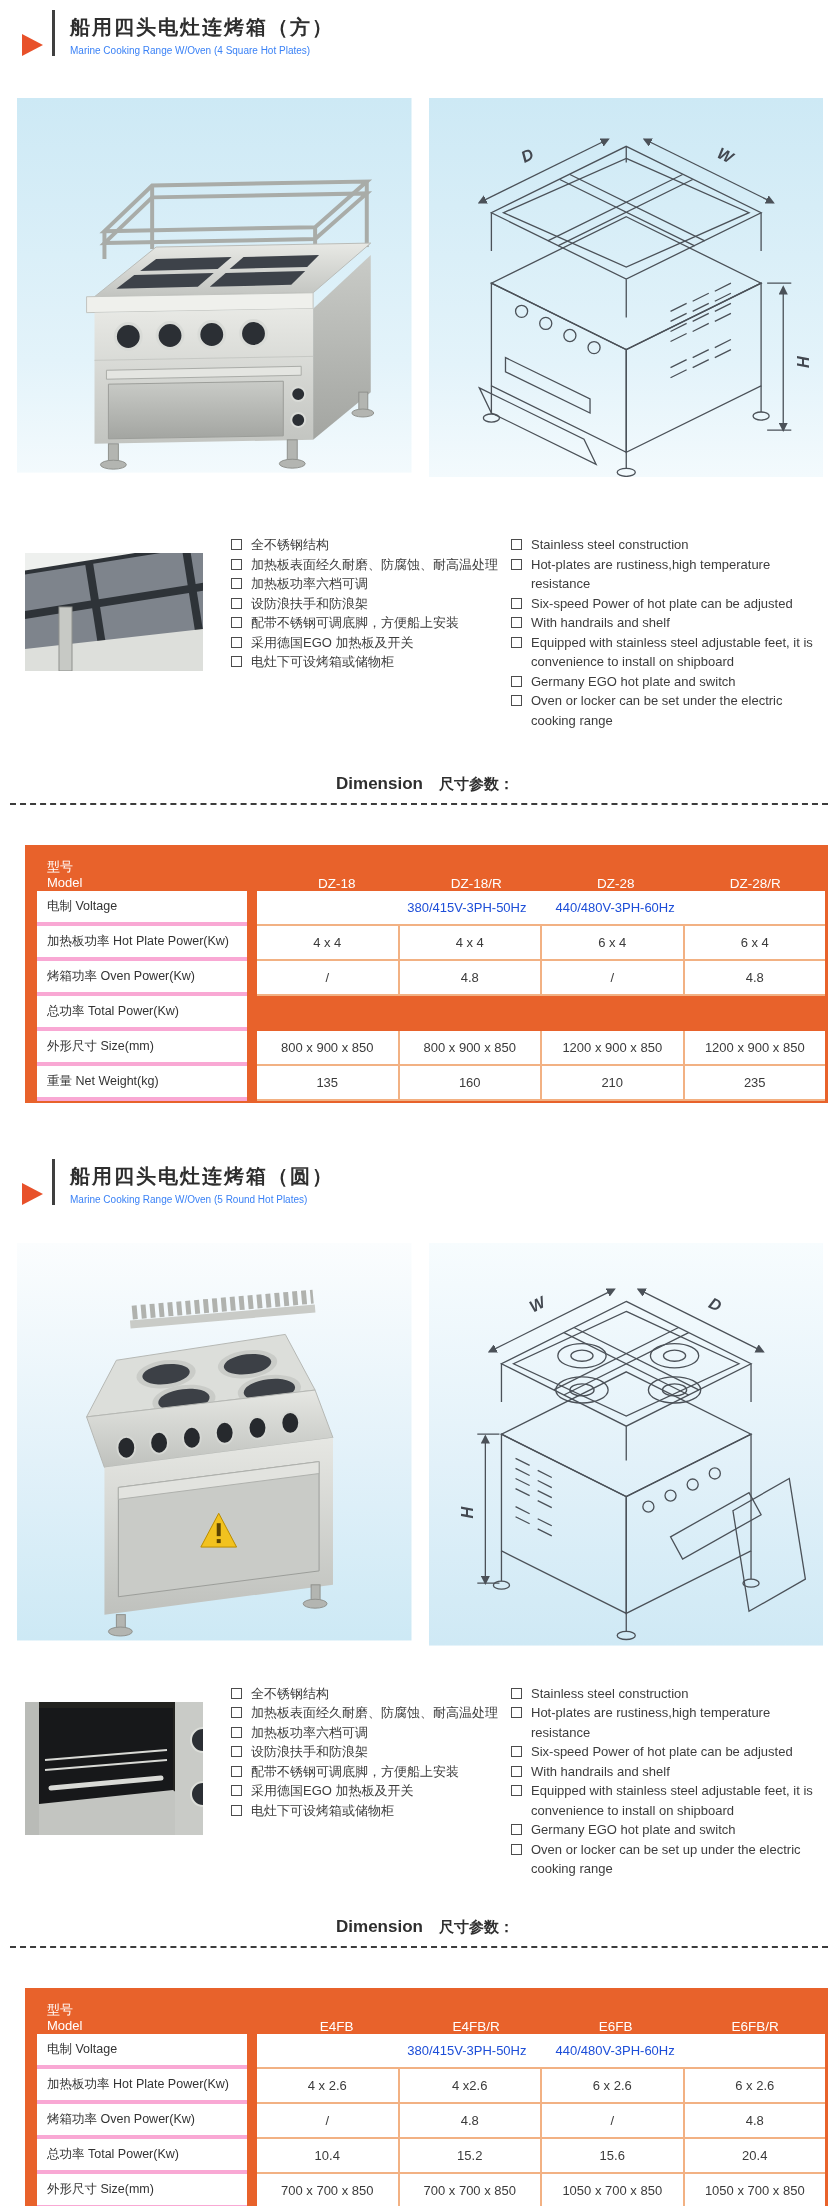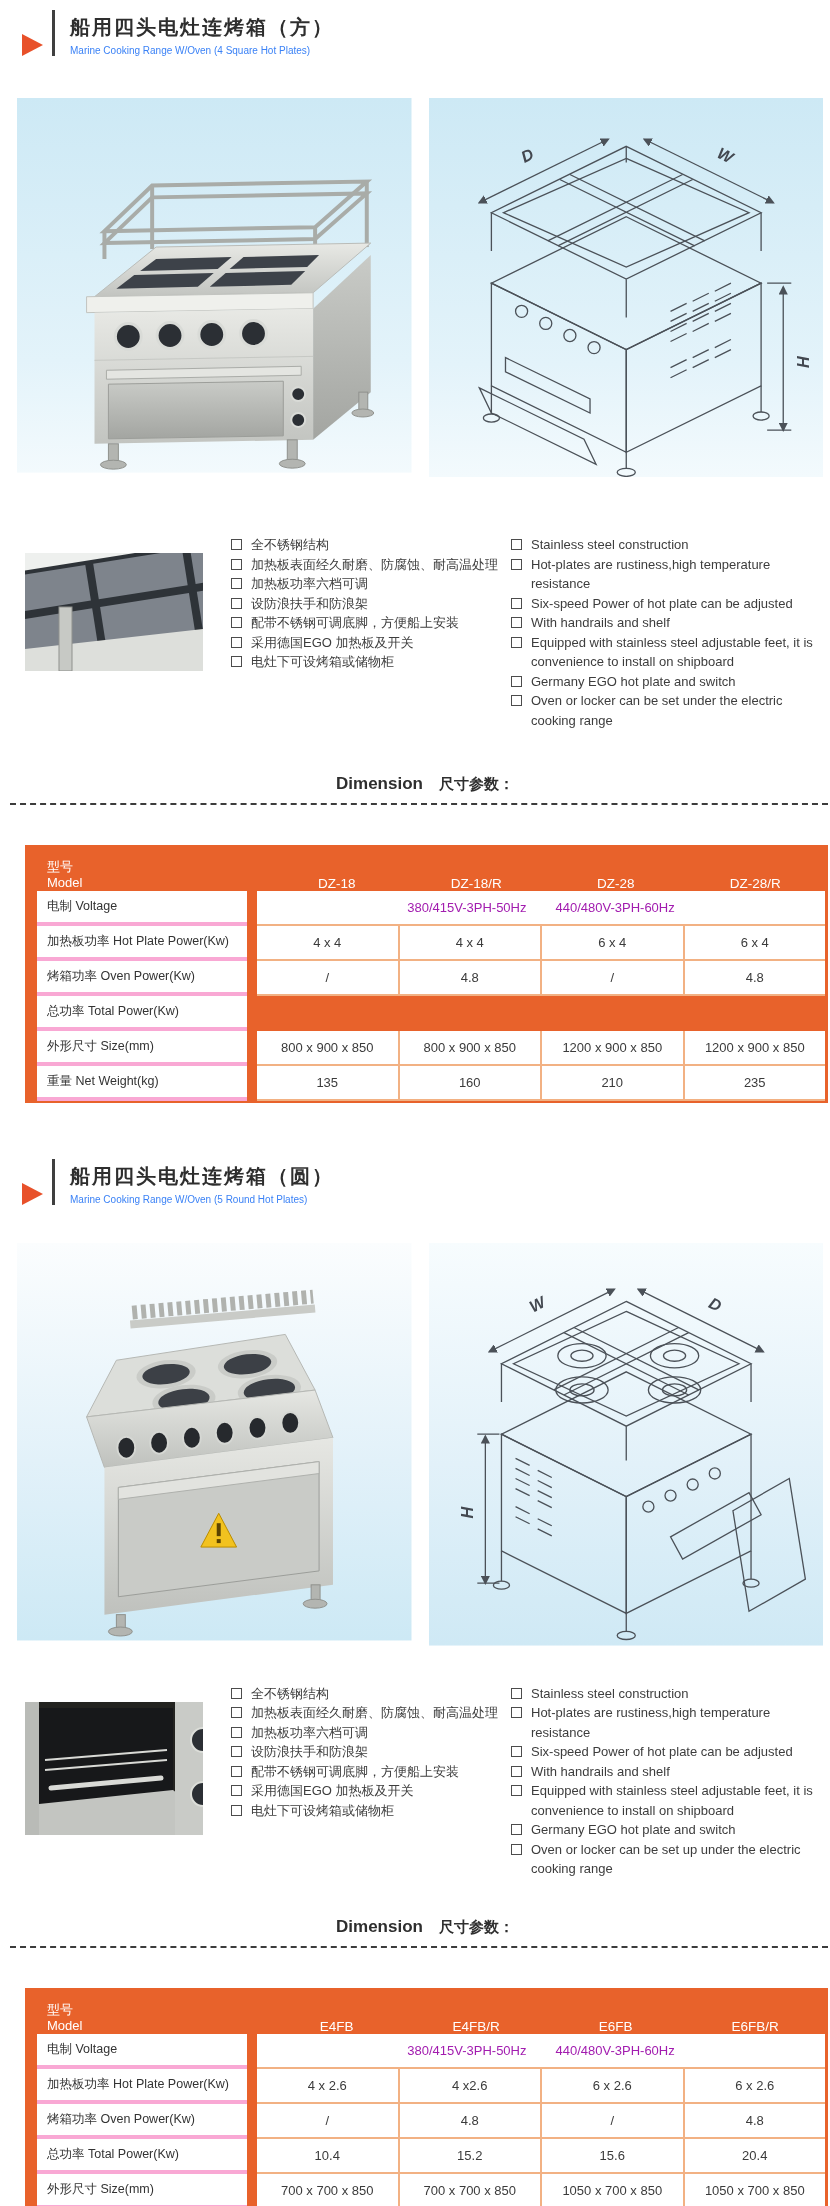--- a/index.html
+++ b/index.html
@@ -41,21 +41,21 @@
   .spec-table{margin:20px 2px 0 25px;background:#e8622b;padding:0 3px 2px 12px;}
   .spec-table.s2{margin-top:18px;}
   .t-head{display:flex;align-items:flex-end;height:46px;color:#fff;margin-top:40px;}
   .h-label{width:210px;margin-right:10px;padding-left:10px;font-size:13px;line-height:16px;display:flex;flex-direction:column;}
   .h-model{flex:1;text-align:center;font-size:13.5px;}
   .t-row{display:flex;}
   .r-label{width:210px;margin-right:10px;height:35px;background:#fff;border-bottom:4px solid #f9a8d4;box-sizing:border-box;display:flex;align-items:center;padding-left:10px;font-size:12.5px;white-space:nowrap;color:#333;}
   .r-vals{flex:1;background:#fff;height:35px;border-bottom:2px solid #f2b183;box-sizing:border-box;display:flex;}
   .v-cell{flex:1;display:flex;align-items:center;justify-content:center;font-size:13px;color:#3b3b3b;border-left:2px solid #f2b183;}
   .t-row .v-cell:first-child{border-left:none;}
-  .v-wide{flex:1;display:flex;align-items:center;justify-content:center;gap:29px;font-size:13px;color:#a21caf;}
+  .v-wide{flex:1;display:flex;align-items:center;justify-content:center;gap:29px;font-size:13px;color:#1d4ed8;}
 
   .dimtext{font-style:italic;font-weight:bold;font-size:16px;fill:#434850;text-anchor:middle;}
 </style>
 </head>
 <body>
 
 <div class="page">
 
   <div class="sec-head">
     <span class="tri"></span>

